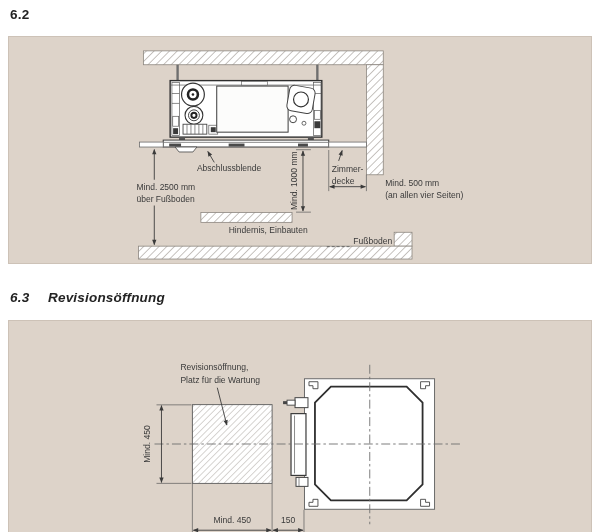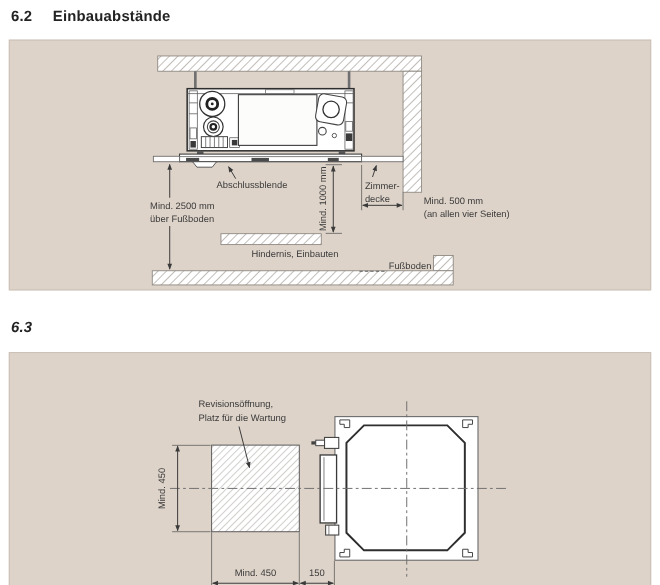--- a/index.html
+++ b/index.html
@@ -13,21 +13,20 @@
   #panel-2{top:320px;height:256px;}
   text.lbl{font-family:"Liberation Sans",sans-serif;font-size:8.6px;fill:#3a3a3a;}
   .thin{stroke:#5a5a5a;stroke-width:.7;fill:none;}
   .dim{stroke:#3a3a3a;stroke-width:.9;fill:none;}
 </style>
 </head>
 <body>
 
 <div class="heading" style="top:7px;">
   <span class="num">6.2</span>
-  <span>Einbauabstände</span>
 </div>
 
 <div class="panel" id="panel-1">
 <svg viewBox="8 36 584 228">
   <defs>
     <pattern id="hatchC" width="5.5" height="5.5" patternUnits="userSpaceOnUse" patternTransform="rotate(45)">
       <rect width="5.5" height="5.5" fill="#ffffff"></rect>
       <line x1="0" y1="0" x2="0" y2="5.5" stroke="#97918a" stroke-width="1.1"></line>
     </pattern>
     <pattern id="hatchF" width="4.5" height="4.5" patternUnits="userSpaceOnUse" patternTransform="rotate(45)">
@@ -154,20 +153,21 @@
   </g>
 
   <text class="lbl" x="228" y="234">Hindernis, Einbauten</text>
 
   <text class="lbl" x="393" y="245" text-anchor="end">Fußboden</text>
 </svg>
 </div>
 
 <div class="heading" style="top:290px;font-style:italic;">
   <span class="num">6.3</span>
+  <span>Revisionsöffnung</span>
 </div>
 
 <div class="panel" id="panel-2">
 <svg viewBox="8 320 584 205">
 
   <rect x="192" y="379" width="80" height="79" fill="url(#hatchF)" stroke="#5a5a5a" stroke-width="0.9"></rect>
 
   <g>
     <rect x="304.5" y="353" width="130.5" height="131" fill="#ffffff" stroke="#6a6a6a" stroke-width="1"></rect>
     <polygon points="331,361 407,361 423,377 423,459 407,475 331,475 315,459 315,377" fill="#ffffff" stroke="#2e2e2e" stroke-width="1.8"></polygon>

